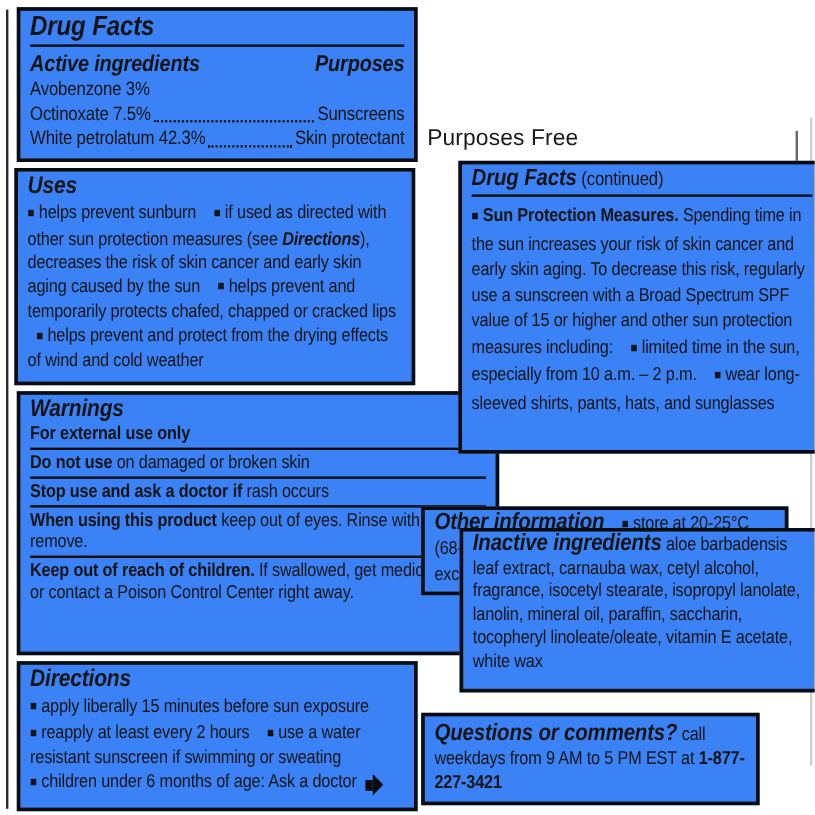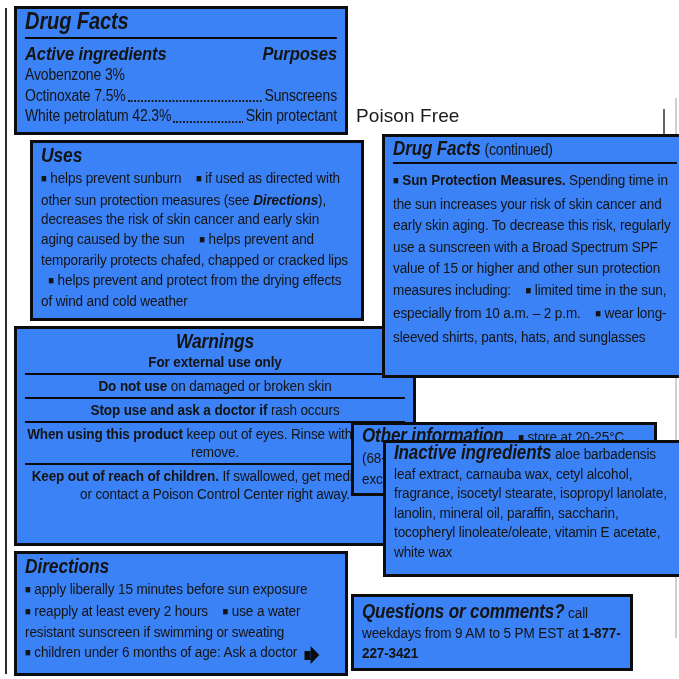--- a/index.html
+++ b/index.html
@@ -10,22 +10,22 @@
   .edge-right{position:absolute;left:675px;top:98px;width:2px;height:540px;background:#cfcfcf;}
   .edge-tick{position:absolute;left:663px;top:109px;width:2px;height:25px;background:#666;}
 
   .box{position:absolute;background:#3b82f6;border:3.5px solid #0c0c0c;box-sizing:border-box;
        overflow:hidden;padding:0 8px 2px 8px;}
   
   .cx{width:114.5%;transform:scaleX(0.8734);transform-origin:0 0;letter-spacing:-0.15px;}
 
   
   .pos-b1{left:14px;top:6px;width:334px;height:129px;}
-  .pos-b2{left:30px;top:140px;width:334px;height:181px;}
-  .pos-b3{left:14px;top:326px;width:402px;height:220px;text-align:center;}
+  .pos-b2{left:12px;top:140px;width:334px;height:181px;}
+  .pos-b3{left:14px;top:326px;width:402px;height:220px;}
   .pos-b4{left:14px;top:551px;width:334px;height:125px;}
   
   .pos-b5{left:351px;top:134px;width:306px;height:244px;margin-left:31px;}
   .pos-b6{left:351px;top:382px;width:306px;height:74px;margin-top:40px;}
   .pos-b7{left:351px;top:440px;width:306px;height:137px;margin-left:32px;}
   .pos-b8{left:351px;top:594px;width:282px;height:77px;}
 
   .title{font-style:italic;font-weight:bold;font-size:23px;line-height:25px;}
   .rule{border-top:2.4px solid #0c0c0c;height:0;}
   .r-title{margin:3px 0 3px 0;}
@@ -87,21 +87,21 @@
         <span class="purpose">Sunscreens</span>
       </div>
       <div class="airow">
         <span class="nm">White petrolatum 42.3%</span>
         <span class="leader"></span>
         <span class="purpose">Skin protectant</span>
       </div>
     </div>
   </section>
 
-  <div class="paraben">Poison Free</div>
+  <div class="paraben">Purposes Free</div>
 
   <section class="box pos-b2">
     <div class="cx">
       <div class="h-block">Uses</div>
       <div class="body lh195"><span class="run-sq">■</span><span class="run-r"> helps prevent sunburn</span><span class="run-r">&nbsp; &nbsp; </span><span class="run-sq">■</span><span class="run-r"> if used as directed with other sun protection measures (see </span><span class="run-bi">Directions</span><span class="run-r">), decreases the risk of skin cancer and early skin aging caused by the sun</span><span class="run-r">&nbsp; &nbsp; </span><span class="run-sq">■</span><span class="run-r"> helps prevent and temporarily protects chafed, chapped or cracked lips</span><span class="run-r">&nbsp; &nbsp; </span><span class="run-sq">■</span><span class="run-r"> helps prevent and protect from the drying effects of wind and cold weather</span></div>
     </div>
   </section>
 
   <section class="box pos-b3">
     <div class="cx">

